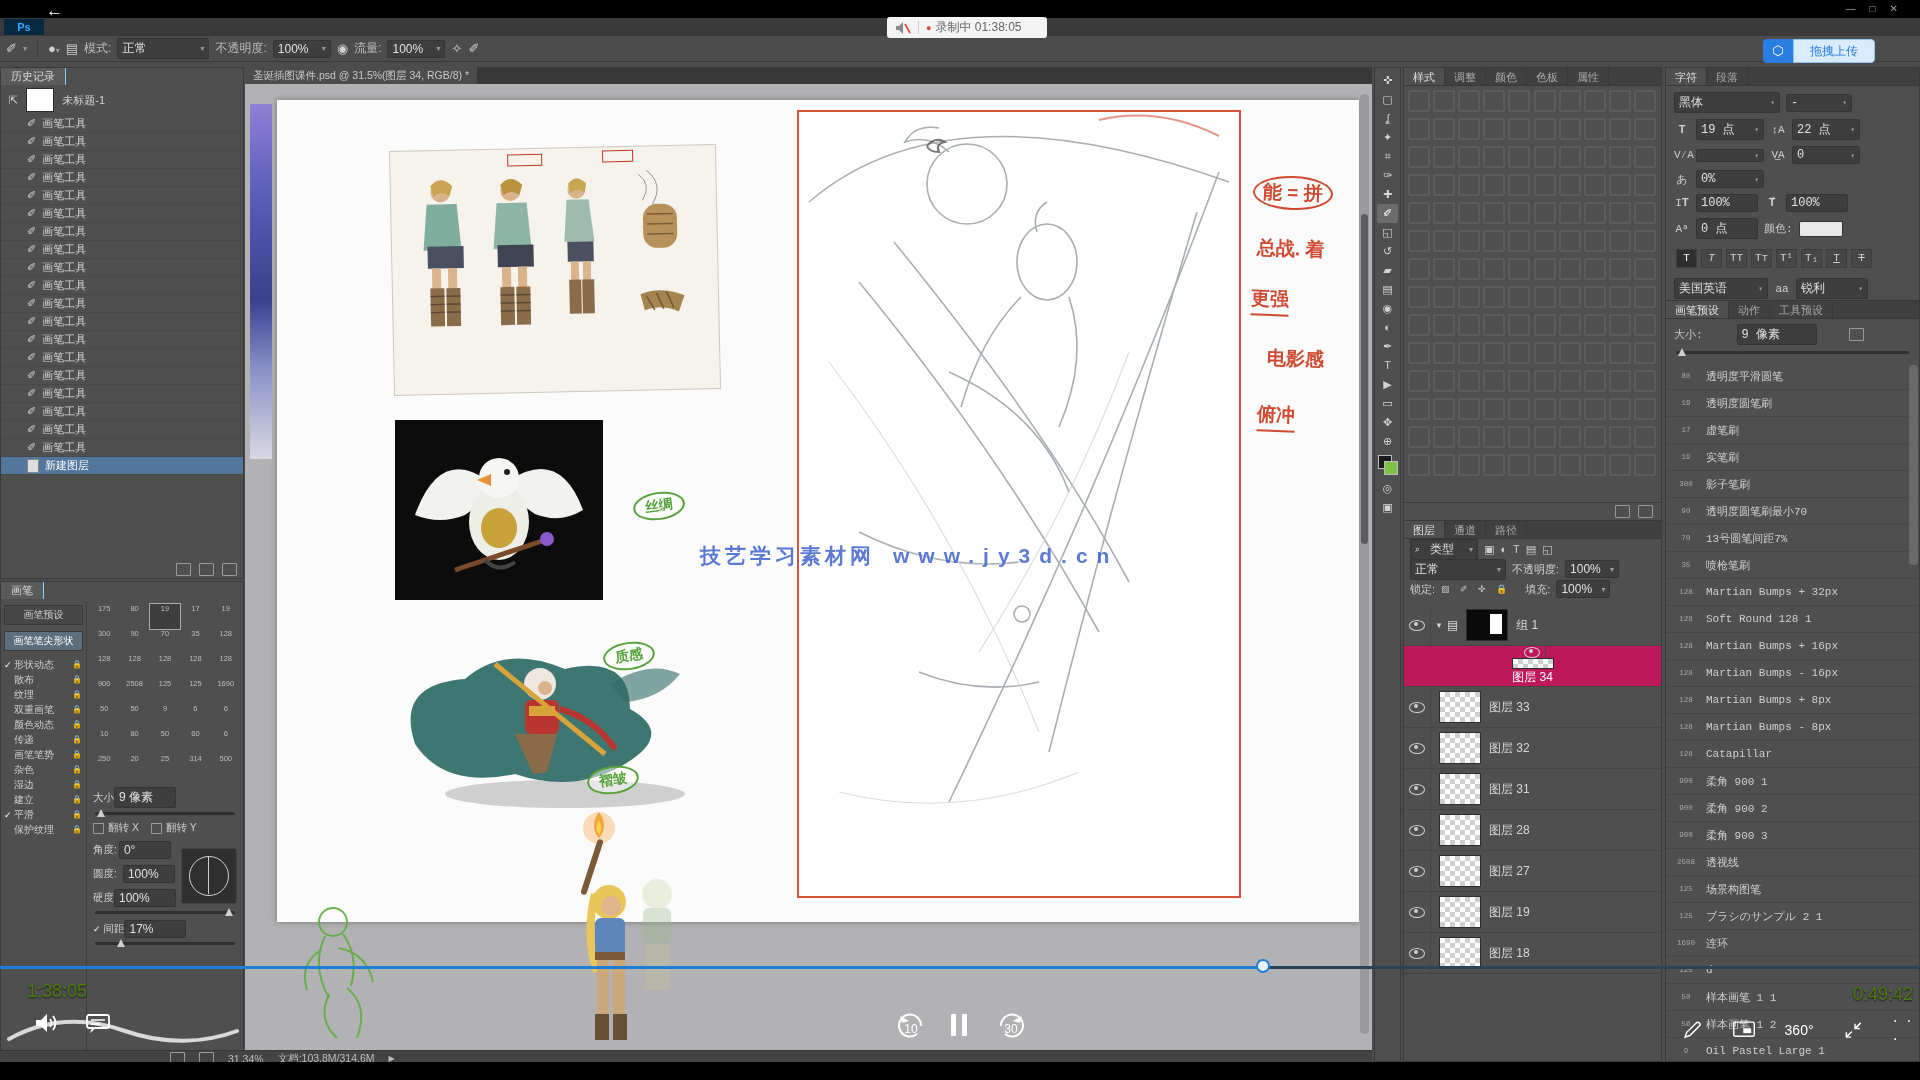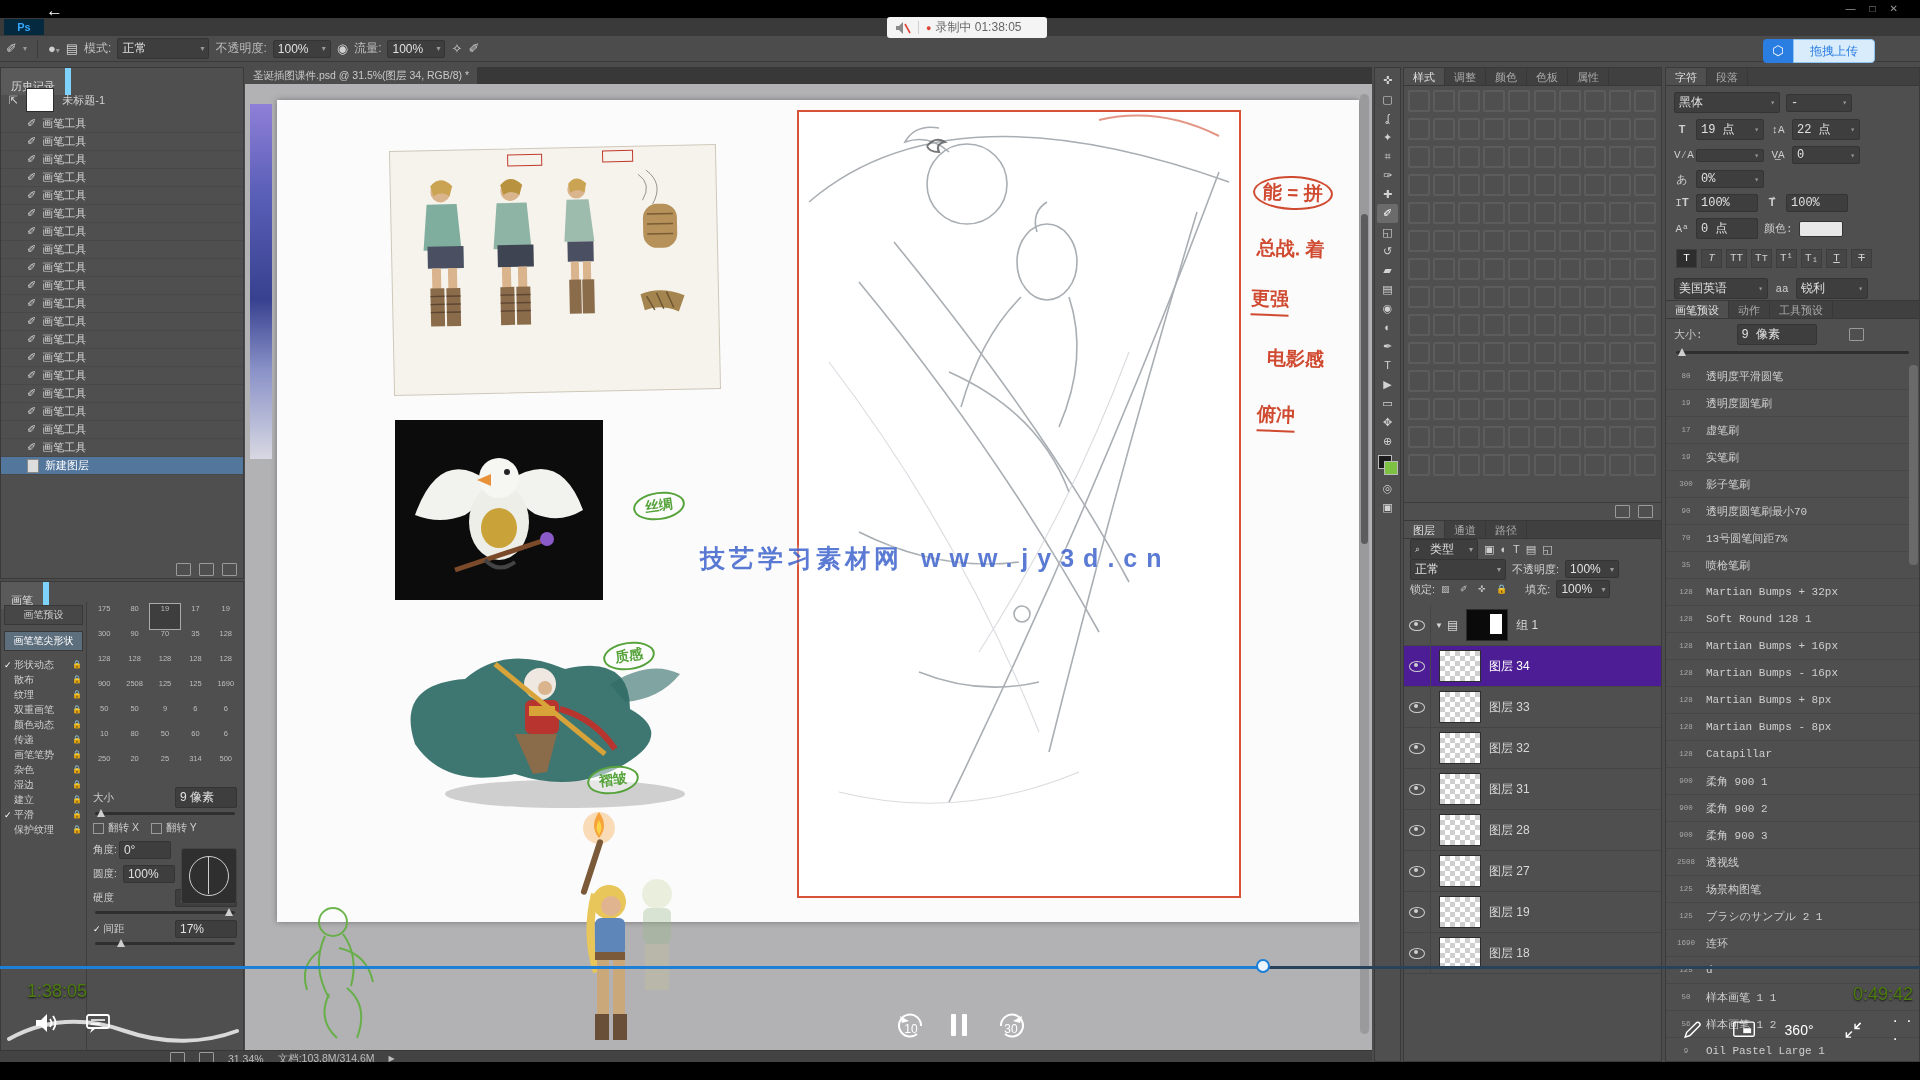--- a/index.html
+++ b/index.html
@@ -50,21 +50,21 @@
   #upload .cloud{width:30px;height:24px;background:#2a7de1;border-radius:4px 0 0 4px;color:#fff;
     text-align:center;line-height:24px;font-size:13px;}
   #upload .pill{height:22px;background:#d9ecfc;border:1px solid #8fc3f2;border-radius:0 4px 4px 0;
     color:#2a7de1;font-size:12px;line-height:22px;padding:0 16px;}
   #tabstrip{left:245px;top:49px;width:1127px;height:17px;background:#383838;}
   #doctab{left:245px;top:49px;height:17px;background:#4c4c4c;color:#c9c9c9;font-size:10.5px;
     padding:2px 8px 0 8px;max-width:230px;white-space:nowrap;}
   
   .panel{background:#4f4f4f;border:1px solid #3a3a3a;box-sizing:border-box;}
   .ptab{position:absolute;top:0;left:0;height:16px;background:#5a5a5a;color:#d8d8d8;font-size:11px;
-    padding:11px 10px 0 10px;border-right:6px solid #7dd3fc;}
+    padding:1px 10px 0 10px;border-right:1px solid #7dd3fc;}
   #history{left:0;top:49px;width:244px;height:512px;}
   #hist-list{position:absolute;left:0;top:17px;width:100%;}
   .hrow{height:17px;display:flex;align-items:center;gap:6px;padding-left:26px;border-bottom:1px solid #484848;
     color:#d2d2d2;font-size:11px;}
   .hrow .bico{color:#cfcfcf;font-size:11px;}
   #hist-snap{height:30px;display:flex;align-items:center;gap:8px;padding-left:8px;color:#d2d2d2;font-size:11px;}
   #hist-snap .thumb{width:26px;height:22px;background:#fff;border:1px solid #2c2c2c;}
   .hrow.sel{background:#53769c;color:#fff;}
   .hrow .doc{width:10px;height:12px;background:#ddd;border:1px solid #888;}
   #hist-foot{position:absolute;bottom:2px;right:6px;display:flex;gap:8px;}
@@ -79,22 +79,22 @@
   .bopt .ck{width:10px;color:#fff;font-size:9px;visibility:hidden;}
   .bopt.on .ck{visibility:visible;}
   .bopt .lk{margin-left:auto;margin-right:4px;color:#9a9a9a;font-size:8px;}
   #bp-right{position:absolute;left:86px;top:20px;right:0;bottom:0;}
   #tipgrid{display:grid;grid-template-columns:repeat(5,1fr);padding:2px;}
   .tip{height:25px;position:relative;text-align:center;color:#bdbdbd;font-size:7.5px;}
   .tip .dot{margin:2px auto 0 auto;width:13px;height:13px;border-radius:50%;
     background:radial-gradient(circle,#fff 0 45%,rgba(255,255,255,.35) 70%,transparent 75%);}
   .tip .sz{display:block;margin-top:0;}
   .tip.sel{outline:1px solid #aaa;background:#3e3e3e;}
-  .ctlrow{display:flex;align-items:center;justify-content:space-between;padding:0 6px;color:#cfcfcf;
-    font-size:10.5px;margin-top:6px;gap:48px;}
+  .ctlrow{display:flex;align-items:center;justify-content:flex-start;padding:0 6px;color:#cfcfcf;
+    font-size:10.5px;margin-top:6px;}
   .slider{height:3px;background:#2f2f2f;margin:4px 8px 0 8px;position:relative;border-radius:2px;}
   .slider i{position:absolute;top:-3px;width:0;height:0;border-left:4px solid transparent;
     border-right:4px solid transparent;border-bottom:8px solid #cfcfcf;}
   .anglebox{position:absolute;right:6px;top:246px;width:54px;height:54px;background:#2f2f2f;
     border:1px solid #444;border-radius:3px;}
   .anglebox .circ{position:absolute;left:7px;top:7px;width:38px;height:38px;border:1px solid #cfcfcf;border-radius:50%;}
   .anglebox .ax{position:absolute;left:26px;top:7px;width:1px;height:38px;background:#cfcfcf;}
   #strokeprev{position:absolute;left:4px;bottom:6px;}
   
   #canvas{left:245px;top:66px;width:1127px;height:966px;background:#b2b2b4;overflow:hidden;}
@@ -103,21 +103,21 @@
   #sidestrip{position:absolute;left:5px;top:20px;width:22px;height:355px;
     background:linear-gradient(180deg,#8f7fd8 0%,#5a5fb8 25%,#37418f 55%,#8a92c8 75%,#d8d8e2 100%);}
   #vscroll{position:absolute;right:3px;top:10px;width:9px;height:940px;background:#9a9a9c;border-radius:5px;}
   #vscroll i{position:absolute;left:1px;top:120px;width:7px;height:330px;background:#5c5c5e;border-radius:4px;display:block;}
   #redframe{position:absolute;left:552px;top:26px;width:440px;height:784px;border:2px solid #d85238;background:#fff;}
   .rnote{position:absolute;color:#cf4a30;font-size:19px;font-weight:bold;transform:rotate(2deg);white-space:nowrap;}
   .rnote.circle{border:2px solid #cf4a30;border-radius:50%;padding:2px 8px;}
   .rnote.under{border-bottom:2px solid #cf4a30;padding-bottom:2px;}
   .gnote{position:absolute;color:#57a33b;font-size:14px;font-weight:bold;border:2px solid #57a33b;
     border-radius:50%;padding:3px 10px;transform:rotate(-8deg);background:rgba(255,255,255,.5);}
-  #watermark{position:absolute;left:455px;top:458px;font-size:25px;font-weight:bold;color:#3f63cc;
+  #watermark{position:absolute;left:455px;top:458px;font-size:21px;font-weight:bold;color:#3f63cc;
     opacity:.85;white-space:nowrap;text-shadow:0 0 4px rgba(255,255,255,.9);}
   #watermark .cn{letter-spacing:4px;}
   #watermark .url{letter-spacing:9px;margin-left:18px;}
   
   #statusbar{left:0;top:1032px;width:1372px;height:16px;background:#434343;border-top:1px solid #373737;
     color:#bdbdbd;font-size:10.5px;display:flex;align-items:center;gap:14px;padding-left:170px;box-sizing:border-box;}
   
   #toolbar{left:1374px;top:49px;width:27px;height:995px;background:#4f4f4f;border:1px solid #3a3a3a;
     box-sizing:border-box;display:flex;flex-direction:column;align-items:center;padding-top:3px;}
   .tool{width:21px;height:19px;text-align:center;line-height:19px;font-size:11px;color:#d2d2d2;}
@@ -138,21 +138,21 @@
   #layers{position:absolute;left:0;top:452px;width:100%;bottom:0;border-top:1px solid #383838;}
   .lrow2{height:20px;display:flex;align-items:center;gap:6px;padding:0 6px;color:#cfcfcf;font-size:11px;}
   .lockic{font-size:9px;color:#c0c0c0;letter-spacing:4px;}
   #layerlist{position:absolute;left:0;top:84px;width:100%;bottom:0;overflow:hidden;}
   .lay{height:40px;display:flex;align-items:center;border-bottom:1px solid #454545;color:#d8d8d8;font-size:12px;}
   .lay .eye{width:26px;height:100%;border-right:1px solid #454545;display:flex;align-items:center;justify-content:center;}
   .lay .thumb{width:40px;height:30px;margin:0 8px;border:1px solid #2d2d2d;
     background-image:linear-gradient(45deg,#cfcfcf 25%,transparent 25%,transparent 75%,#cfcfcf 75%),
       linear-gradient(45deg,#cfcfcf 25%,#fff 25%,#fff 75%,#cfcfcf 75%);
     background-size:10px 10px;background-position:0 0,5px 5px;}
-  .lay.sel{background:#4c1d95;color:#fff;}
+  .lay.sel{background:#be185d;color:#fff;flex-direction:column;}
   .lay.grp .thumb{background:#0a0a0a;position:relative;}
   .lay.grp .thumb i{position:absolute;right:5px;top:4px;width:12px;height:20px;background:#fff;display:block;}
   .eyesvg{width:14px;height:9px;border:1px solid #cfcfcf;border-radius:50%;position:relative;}
   .eyesvg i{position:absolute;left:4px;top:1.5px;width:4px;height:4px;border-radius:50%;background:#cfcfcf;display:block;}
   
   #panelB{left:1665px;top:49px;width:255px;height:995px;font-family:Liberation Mono, monospace;}
   .crow{display:flex;align-items:center;gap:6px;padding:0 8px;margin-top:6px;color:#c8c8c8;font-size:11px;}
   .crow .ic{width:16px;text-align:center;color:#cfcfcf;font-size:11px;}
   .crow .field{flex:0 0 auto;}
   .tstyles{display:flex;gap:4px;padding:0 10px;margin-top:10px;}

